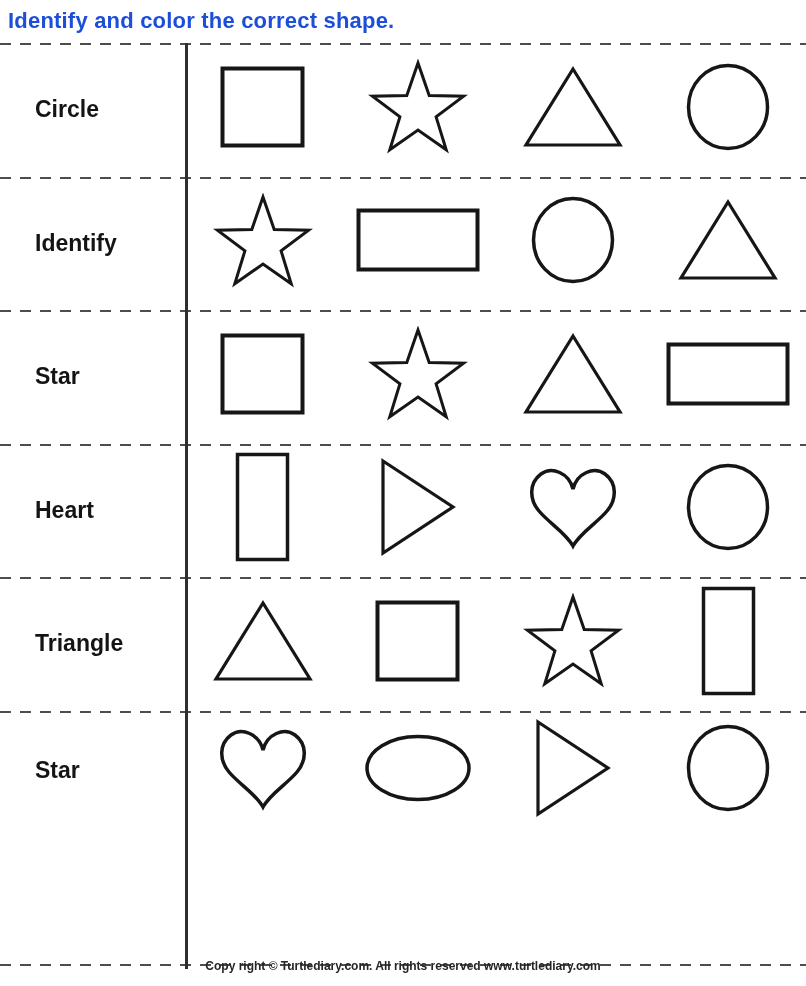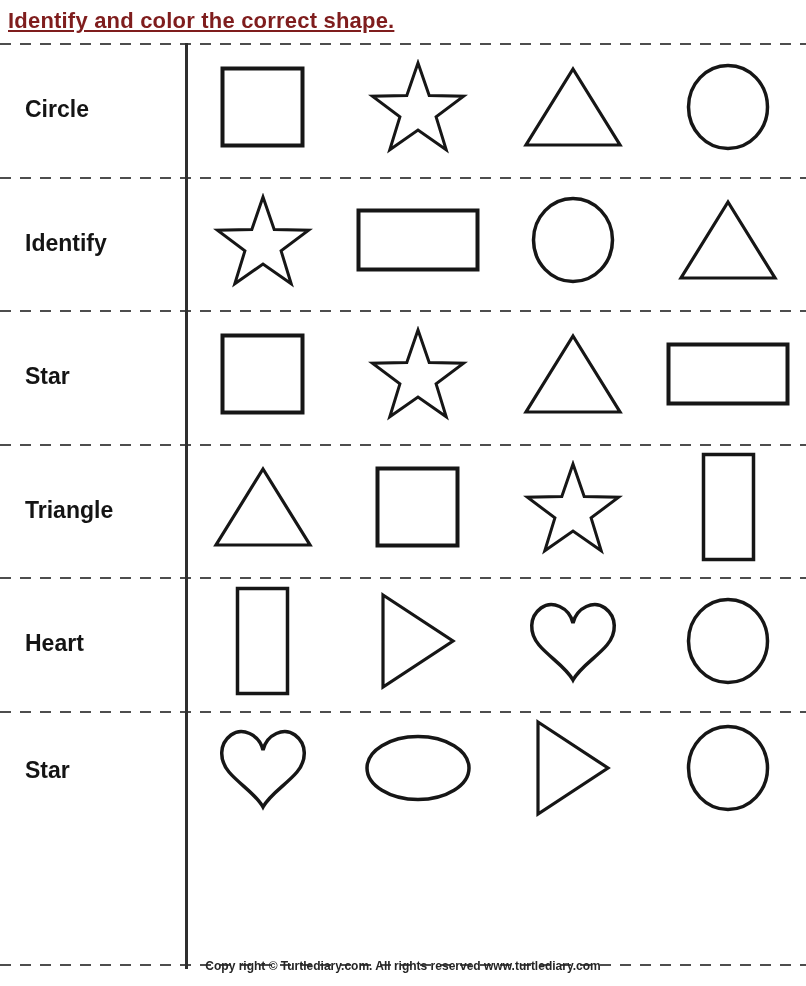--- a/index.html
+++ b/index.html
@@ -12,22 +12,21 @@
     overflow: hidden;
   }
   .sheet { position: relative; width: 806px; height: 986px; background: #fff; }
 
   .title {
     padding: 8px 0 0 8px;
     height: 43px;
     font-size: 22px;
     font-weight: bold;
     letter-spacing: 0.2px;
-    color: #7f1d1d;
-    text-decoration: underline;
+    color: #1d4ed8;
   }
 
   .rows { position: relative; }
 
   .row {
     position: relative;
     display: grid;
     grid-template-columns: 185px 1fr 1fr 1fr 1fr;
     align-items: center;
     justify-items: center;
@@ -40,21 +39,21 @@
     content: "";
     position: absolute;
     top: 0; left: 0; right: 0;
     height: 2px;
     background: repeating-linear-gradient(90deg,
       var(--divider, #4d4d4d) 0 11px, transparent 11px 20px);
   }
 
   .row-label {
     justify-self: start;
-    padding-left: 25px;
+    padding-left: 35px;
     font-size: 23px;
     font-weight: bold;
     color: #141414;
   }
 
   .shape-cell {
     display: flex;
     align-items: center;
     justify-content: center;
     transform: translateY(-3px);
@@ -160,62 +159,62 @@
             <path d="M51 4 L98 80 L4 80 Z"></path>
           </svg>
         </div>
         <div class="shape-cell">
           <svg width="124" height="64" viewBox="0 0 124 64" fill="none" stroke="#161616" stroke-width="4" stroke-linejoin="miter">
             <rect x="2.5" y="2.5" width="119" height="59"></rect>
           </svg>
         </div>
       </div>
       <div class="row">
+        <div class="row-label">Heart</div>
+        <div class="shape-cell">
+          <svg width="55" height="110" viewBox="0 0 55 110" fill="none" stroke="#161616" stroke-width="3.5" stroke-linejoin="miter">
+            <rect x="2.5" y="2.5" width="50" height="105"></rect>
+          </svg>
+        </div>
+        <div class="shape-cell">
+          <svg width="78" height="100" viewBox="0 0 78 100" fill="none" stroke="#161616" stroke-width="3.2" stroke-linejoin="miter">
+            <path d="M4 4 L74 50 L4 96 Z"></path>
+          </svg>
+        </div>
+        <div class="shape-cell">
+          <svg width="94" height="88" viewBox="0 0 94 88" fill="none" stroke="#161616" stroke-width="3.5" stroke-linejoin="miter">
+            <path d="M47 26 C43 10 26 3 15 11 C3 20 3 36 13 48 C23 60 40 70 47 83 C54 70 71 60 81 48 C91 36 91 20 79 11 C68 3 51 10 47 26 Z"></path>
+          </svg>
+        </div>
+        <div class="shape-cell">
+          <svg width="84" height="88" viewBox="0 0 84 88" fill="none" stroke="#161616" stroke-width="3.5" stroke-linejoin="miter">
+            <ellipse cx="42" cy="44" rx="39.5" ry="41.5"></ellipse>
+          </svg>
+        </div>
+      </div>
+      <div class="row">
         <div class="row-label">Triangle</div>
         <div class="shape-cell">
           <svg width="102" height="84" viewBox="0 0 102 84" fill="none" stroke="#161616" stroke-width="3.2" stroke-linejoin="miter">
             <path d="M51 4 L98 80 L4 80 Z"></path>
           </svg>
         </div>
         <div class="shape-cell">
           <svg width="85" height="82" viewBox="0 0 85 82" fill="none" stroke="#161616" stroke-width="4" stroke-linejoin="miter">
             <rect x="2.5" y="2.5" width="80" height="77"></rect>
           </svg>
         </div>
         <div class="shape-cell">
           <svg width="100" height="95" viewBox="0 0 100 95" fill="none" stroke="#161616" stroke-width="3" stroke-linejoin="miter">
             <polygon points="50,4 61.2,36.6 95.6,37.2 68.1,57.9 78.2,90.8 50,71 21.8,90.8 31.9,57.9 4.4,37.2 38.8,36.6"></polygon>
           </svg>
         </div>
         <div class="shape-cell">
           <svg width="55" height="110" viewBox="0 0 55 110" fill="none" stroke="#161616" stroke-width="3.5" stroke-linejoin="miter">
             <rect x="2.5" y="2.5" width="50" height="105"></rect>
-          </svg>
-        </div>
-      </div>
-      <div class="row">
-        <div class="row-label">Heart</div>
-        <div class="shape-cell">
-          <svg width="55" height="110" viewBox="0 0 55 110" fill="none" stroke="#161616" stroke-width="3.5" stroke-linejoin="miter">
-            <rect x="2.5" y="2.5" width="50" height="105"></rect>
-          </svg>
-        </div>
-        <div class="shape-cell">
-          <svg width="78" height="100" viewBox="0 0 78 100" fill="none" stroke="#161616" stroke-width="3.2" stroke-linejoin="miter">
-            <path d="M4 4 L74 50 L4 96 Z"></path>
-          </svg>
-        </div>
-        <div class="shape-cell">
-          <svg width="94" height="88" viewBox="0 0 94 88" fill="none" stroke="#161616" stroke-width="3.5" stroke-linejoin="miter">
-            <path d="M47 26 C43 10 26 3 15 11 C3 20 3 36 13 48 C23 60 40 70 47 83 C54 70 71 60 81 48 C91 36 91 20 79 11 C68 3 51 10 47 26 Z"></path>
-          </svg>
-        </div>
-        <div class="shape-cell">
-          <svg width="84" height="88" viewBox="0 0 84 88" fill="none" stroke="#161616" stroke-width="3.5" stroke-linejoin="miter">
-            <ellipse cx="42" cy="44" rx="39.5" ry="41.5"></ellipse>
           </svg>
         </div>
       </div>
       <div class="row last">
         <div class="row-label">Star</div>
         <div class="shape-cell">
           <svg width="94" height="88" viewBox="0 0 94 88" fill="none" stroke="#161616" stroke-width="3.5" stroke-linejoin="miter">
             <path d="M47 26 C43 10 26 3 15 11 C3 20 3 36 13 48 C23 60 40 70 47 83 C54 70 71 60 81 48 C91 36 91 20 79 11 C68 3 51 10 47 26 Z"></path>
           </svg>
         </div>

